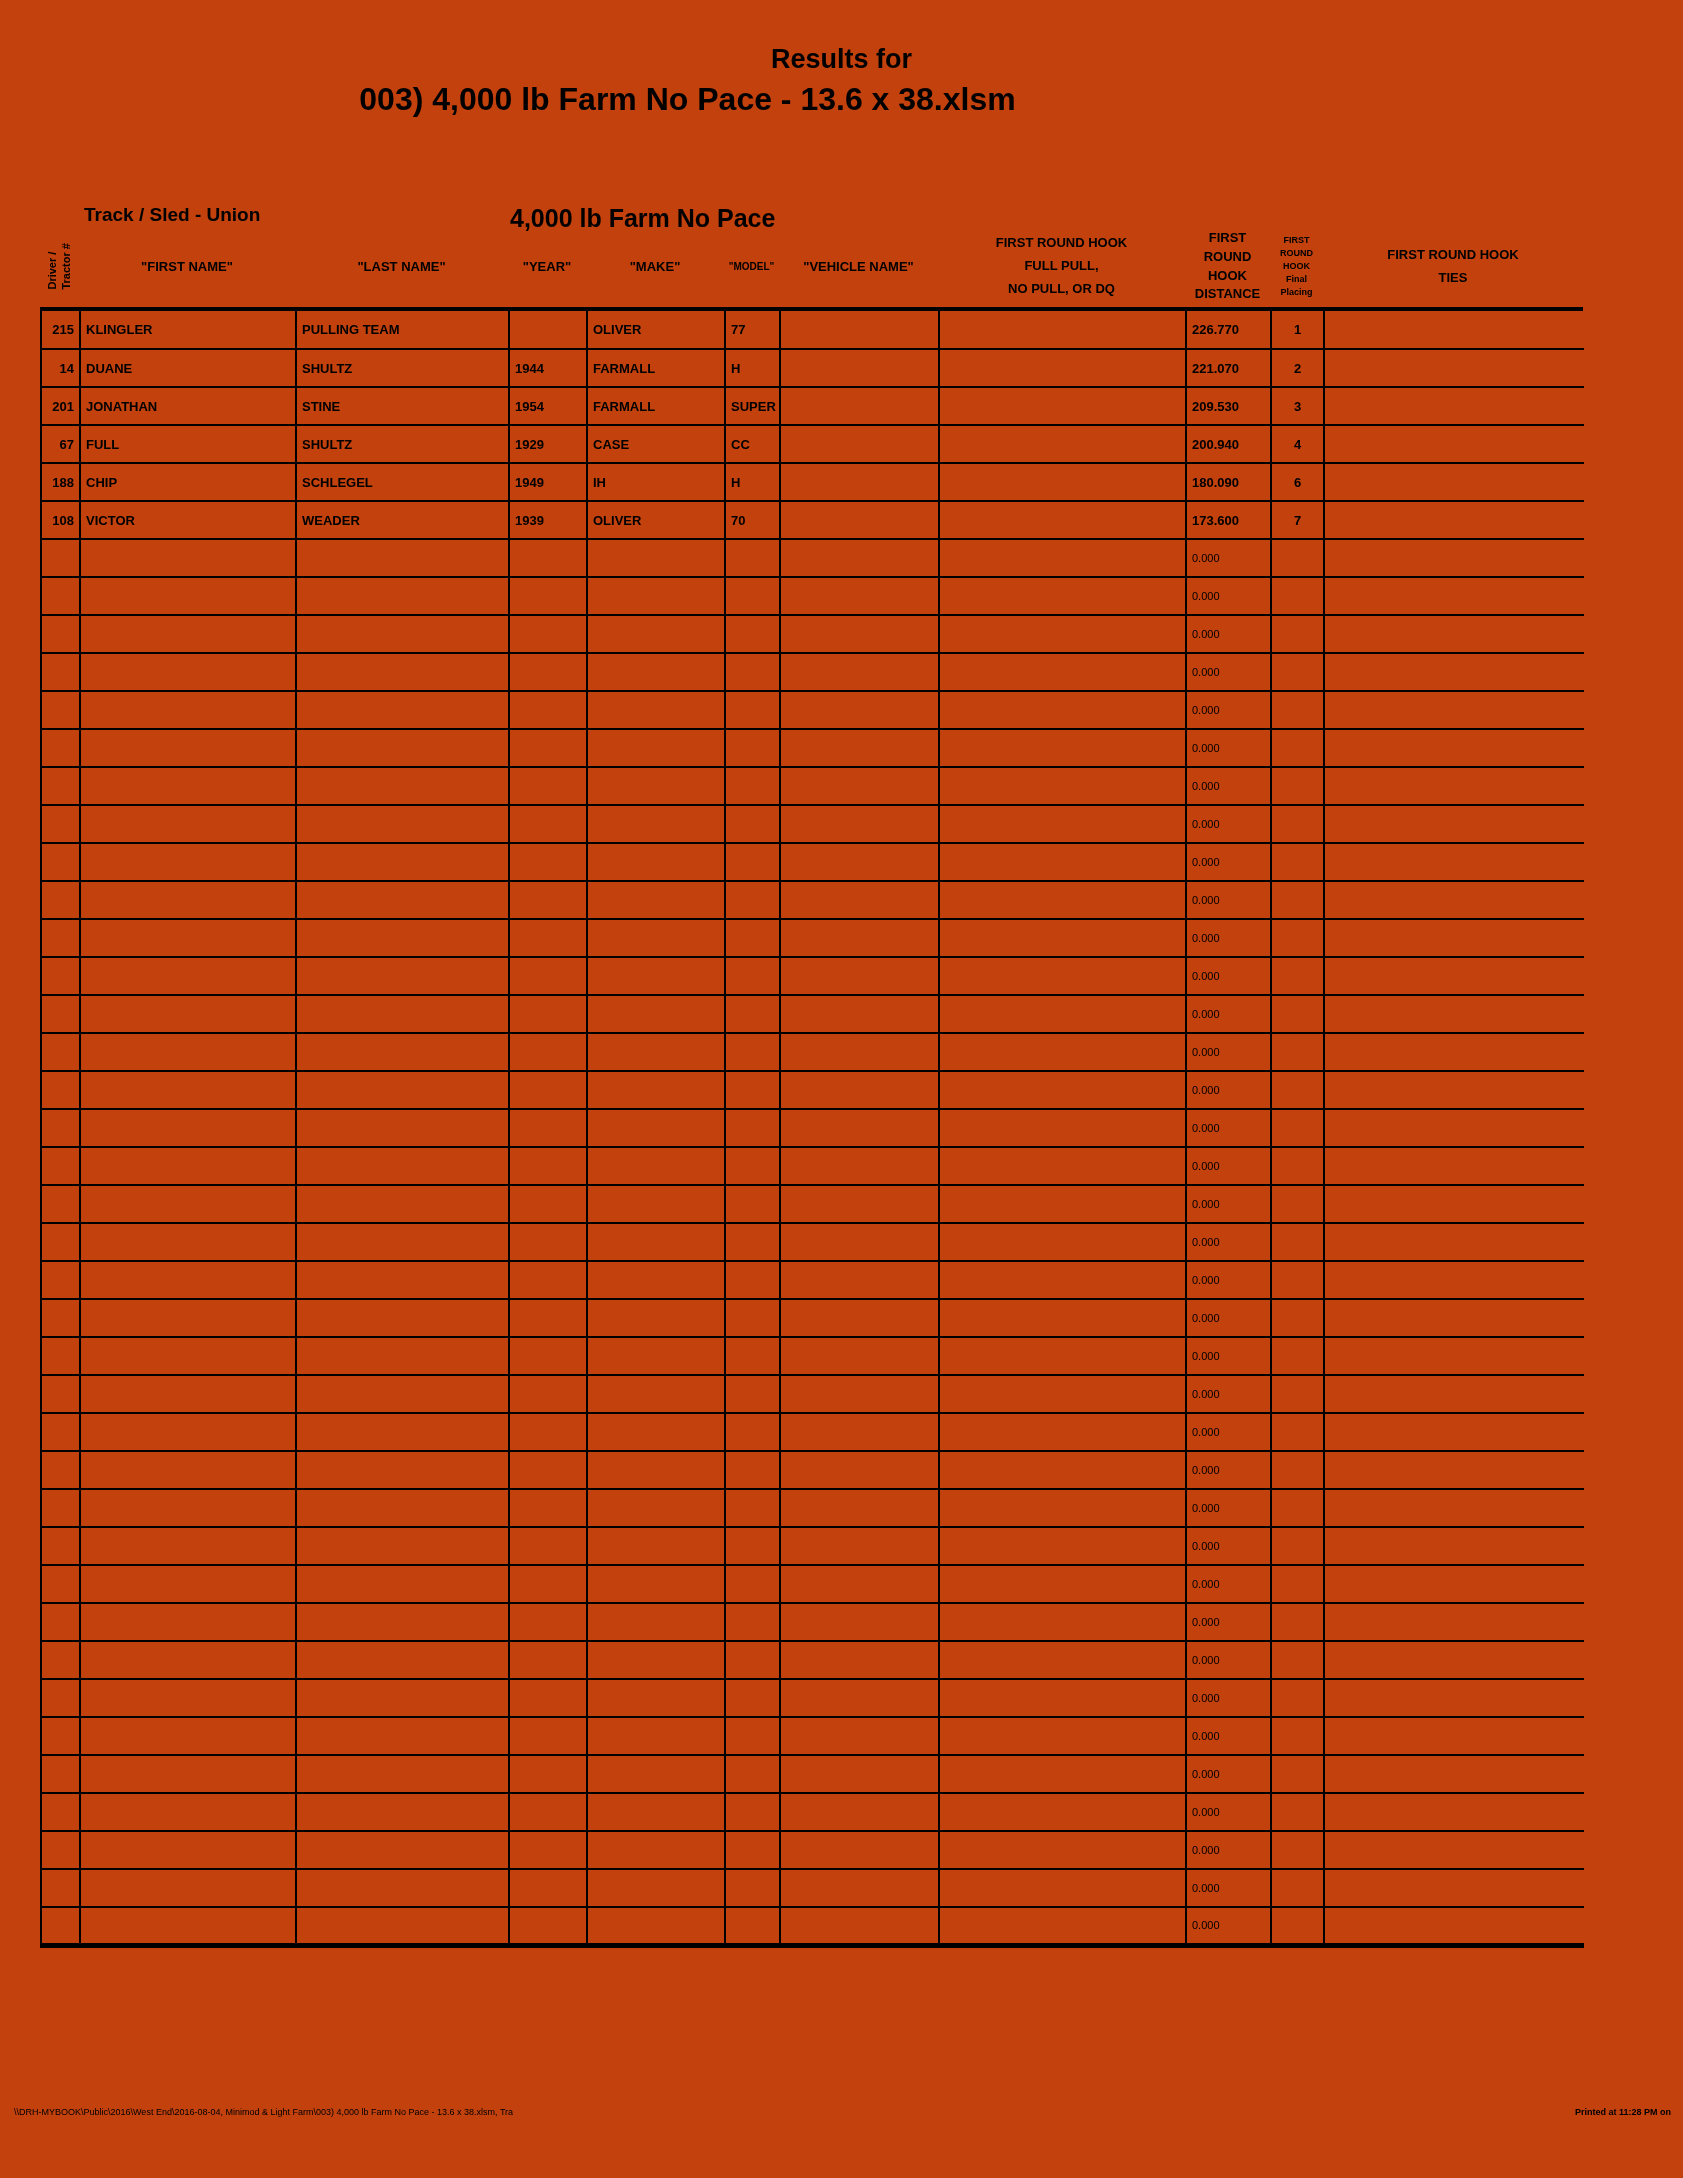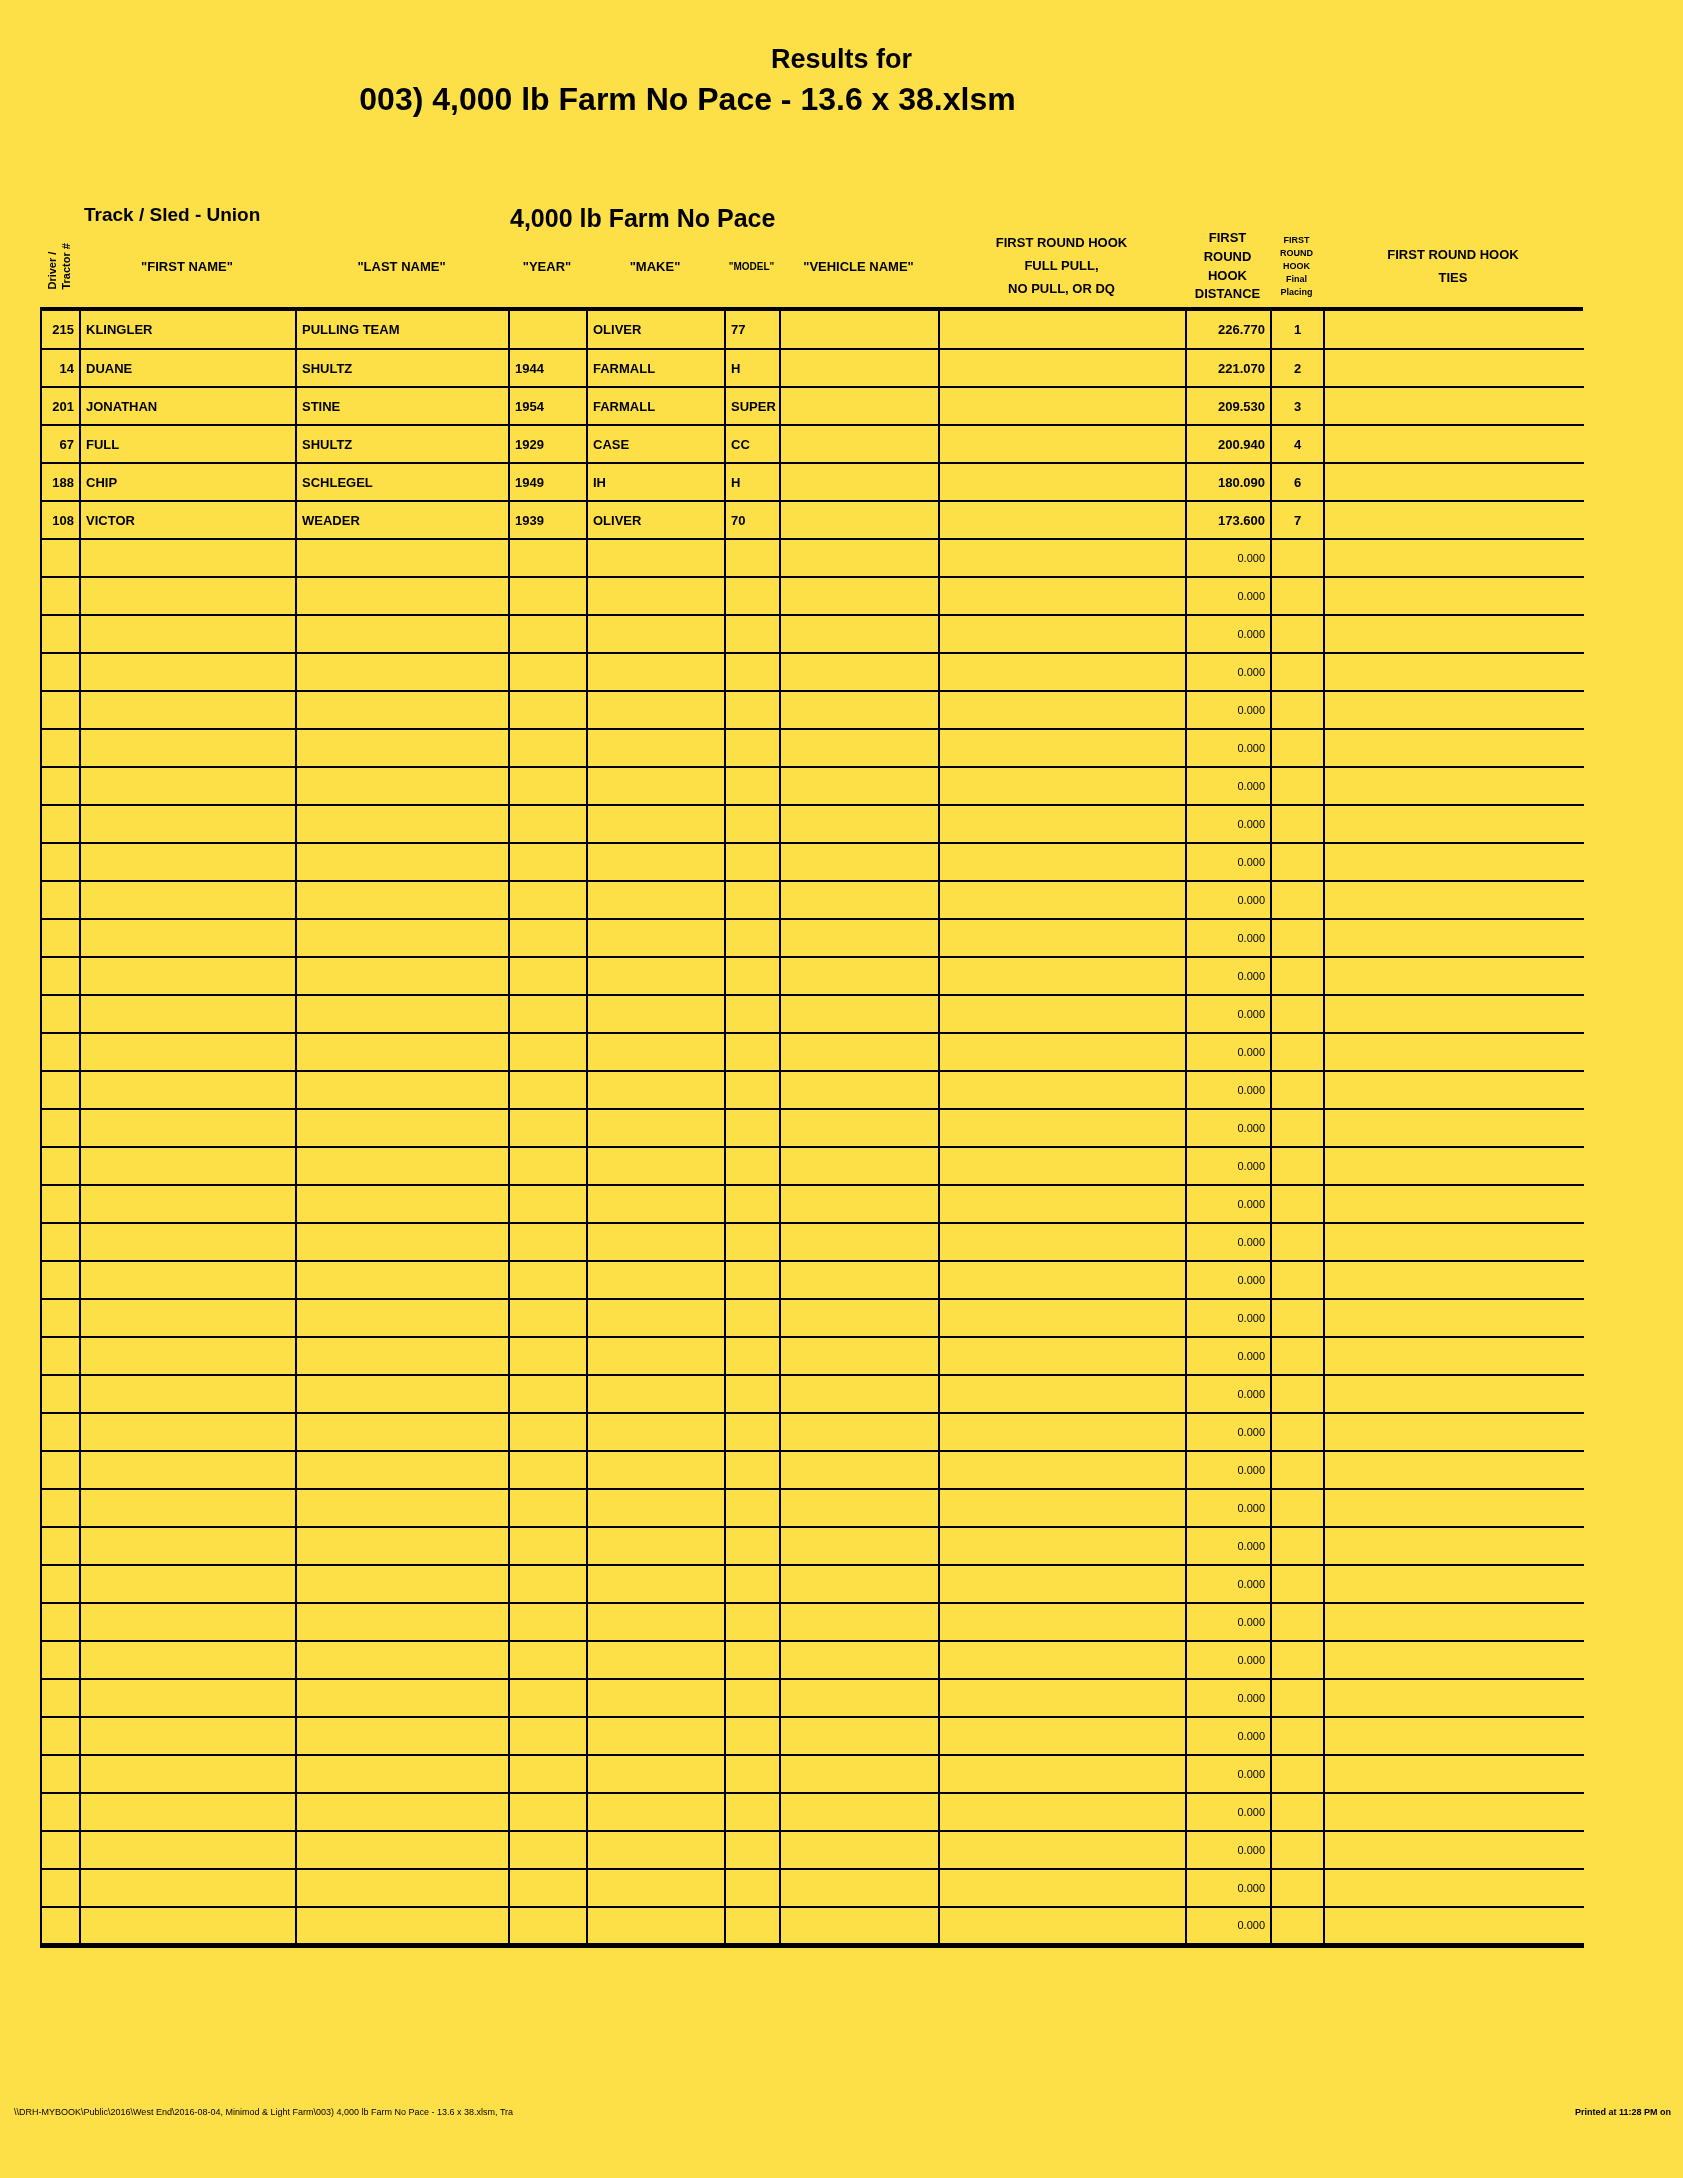--- a/index.html
+++ b/index.html
@@ -1,20 +1,20 @@
 <!DOCTYPE html>
 <html><head>
 <meta charset="utf-8">
 <style>
   html,body { margin:0; padding:0; background:#ffffff; }
   .page {
     position:relative;
     width:1683px;
     height:2178px;
-    background:#fde047;
+    background:#c2410c;
     color:#000;
     font-family:"Liberation Sans", sans-serif;
     overflow:hidden;
   }
   .title1 {
     position:absolute; top:44px; left:0; width:1683px;
     text-align:center; font-size:27px; font-weight:bold;
   }
   .title2 {
     position:absolute; top:81px; left:0; width:1375px;
@@ -54,21 +54,21 @@
   table.grid tr { height:38px; }
   table.grid td {
     border-left:2px solid #000;
     border-bottom:2px solid #000;
     font-weight:bold; font-size:13px;
     padding:0 5px; overflow:hidden; white-space:nowrap;
     box-sizing:border-box;
   }
   table.grid tr:last-child td { border-bottom:5px solid #000; }
   td.col-num { text-align:right; padding-right:5px; font-size:12px; }
-  td.col-distance { text-align:right; }
+  td.col-distance { text-align:left; }
   td.col-placing { text-align:center; }
   td.col-distance.zero { font-weight:normal; font-size:11px; }
   .footer-left {
     position:absolute; left:14px; top:2107px;
     font-size:9px; font-weight:normal; white-space:nowrap;
   }
   .footer-right {
     position:absolute; right:12px; top:2107px;
     font-size:9px; font-weight:bold; white-space:nowrap;
   }

